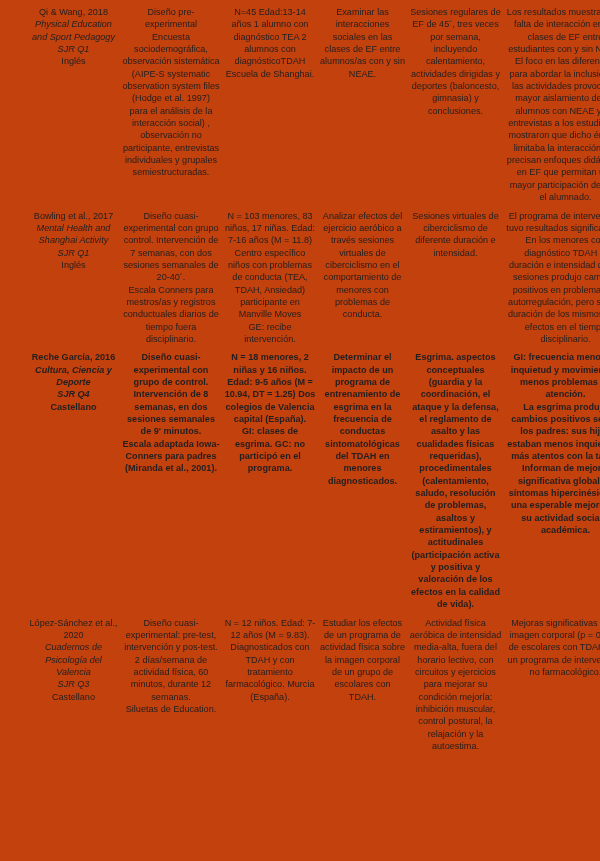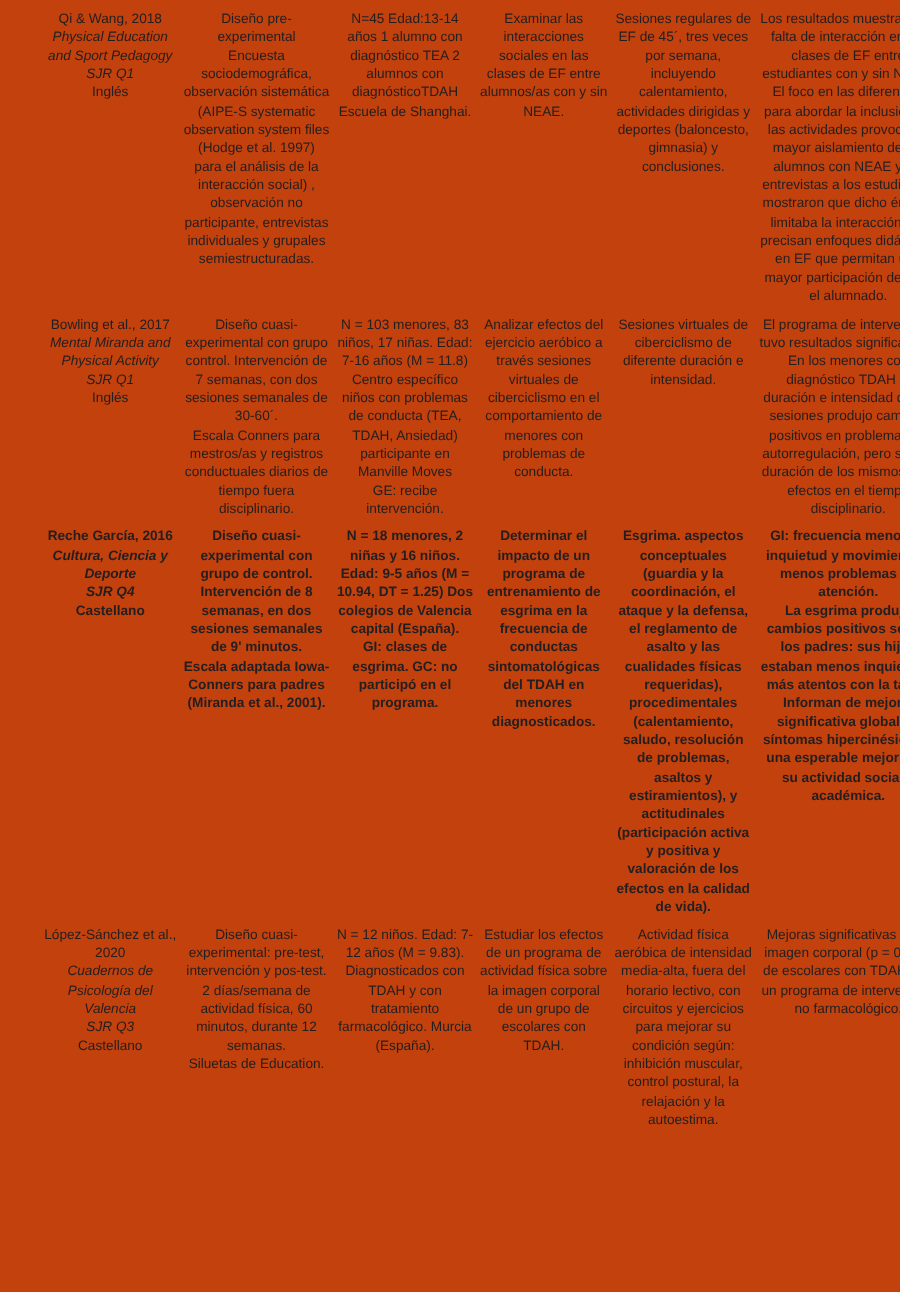--- a/index.html
+++ b/index.html
@@ -112,27 +112,27 @@
         </td>
         <td class="cell">
           <p class="para">Los resultados muestran una falta de interacción en las clases de EF entre estudiantes con y sin NEAE. El foco en las diferencias para abordar la inclusión en las actividades provocó un mayor aislamiento de los alumnos con NEAE y las entrevistas a los estudiantes mostraron que dicho énfasis limitaba la interacción. Se precisan enfoques didácticos en EF que permitan una mayor participación de todo el alumnado.</p>
         </td>
       </tr>
 
       <tr class="row-2">
         <td>
           <div class="ref-block">
             <p class="ref-author">Bowling et al., 2017</p>
-            <p class="ref-journal">Mental Miranda and Physical Activity</p>
+            <p class="ref-journal">Mental Health and Shanghai Activity</p>
             <p class="ref-sjr">SJR Q1</p>
             <p class="ref-lang">Inglés</p>
           </div>
         </td>
         <td class="cell">
-          <p class="para">Diseño cuasi-experimental con grupo control. Intervención de 7 semanas, con dos sesiones semanales de 30-60´.</p>
+          <p class="para">Diseño cuasi-experimental con grupo control. Intervención de 7 semanas, con dos sesiones semanales de 20-40´.</p>
           <p class="para">Escala Conners para mestros/as y registros conductuales diarios de tiempo fuera disciplinario.</p>
         </td>
         <td class="cell">
           <p class="para">N = 103 menores, 83 niños, 17 niñas. Edad: 7-16 años (M = 11.8) Centro específico niños con problemas de conducta (TEA, TDAH, Ansiedad) participante en Manville Moves</p>
           <p class="para">GE: recibe intervención.</p>
         </td>
         <td class="cell">
           <p class="para">Analizar efectos del ejercicio aeróbico a través sesiones virtuales de ciberciclismo en el comportamiento de menores con problemas de conducta.</p>
         </td>
         <td class="cell">
@@ -185,21 +185,21 @@
           <p class="para">Diseño cuasi-experimental: pre-test, intervención y pos-test. 2 días/semana de actividad física, 60 minutos, durante 12 semanas.</p>
           <p class="para">Siluetas de Education.</p>
         </td>
         <td class="cell">
           <p class="para">N = 12 niños. Edad: 7-12 años (M = 9.83). Diagnosticados con TDAH y con tratamiento farmacológico. Murcia (España).</p>
         </td>
         <td class="cell">
           <p class="para">Estudiar los efectos de un programa de actividad física sobre la imagen corporal de un grupo de escolares con TDAH.</p>
         </td>
         <td class="cell">
-          <p class="para">Actividad física aeróbica de intensidad media-alta, fuera del horario lectivo, con circuitos y ejercicios para mejorar su condición según: inhibición muscular, control postural, la relajación y la autoestima.</p>
+          <p class="para">Actividad física aeróbica de intensidad media-alta, fuera del horario lectivo, con circuitos y ejercicios para mejorar su condición mejoría: inhibición muscular, control postural, la relajación y la autoestima.</p>
         </td>
         <td class="cell">
           <p class="para">Mejoras significativas en la imagen corporal (p = 0,039) de escolares con TDAH tras un programa de intervención no farmacológico.</p>
         </td>
       </tr>
 
     </tbody>
   </table>
 </div>
 

